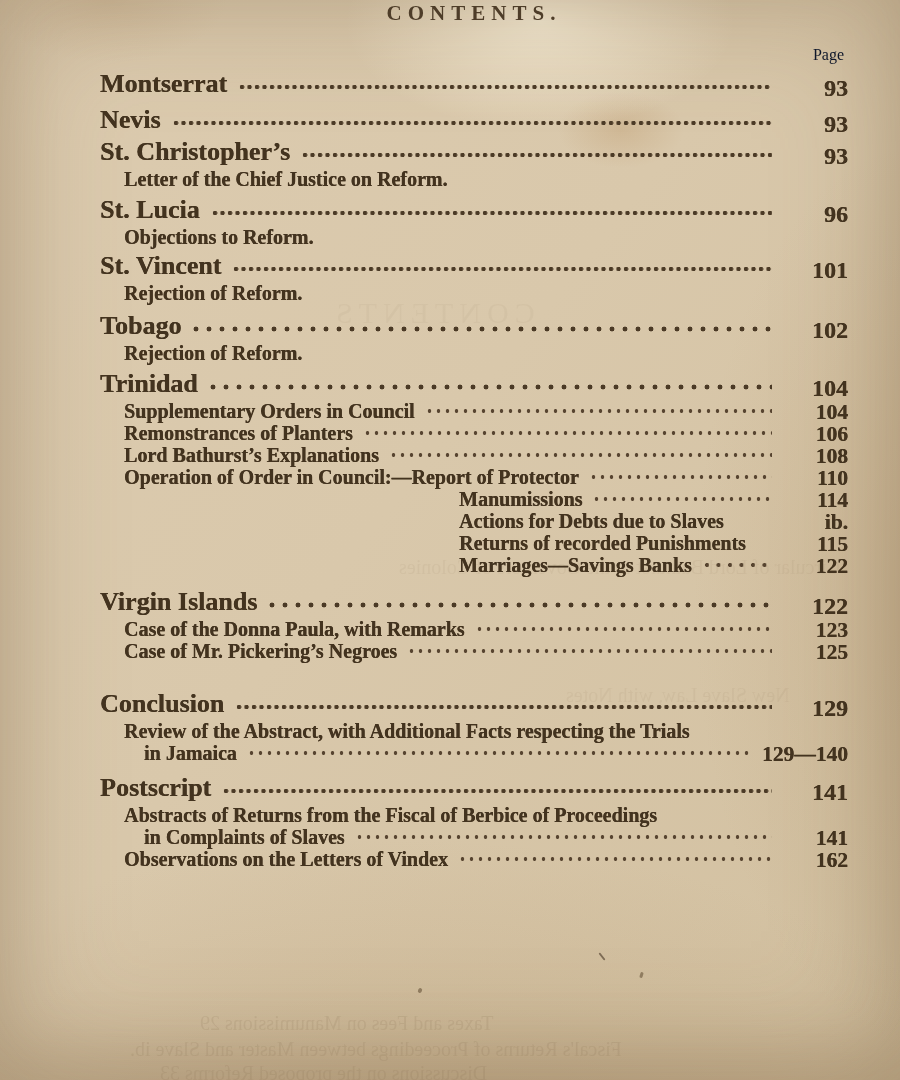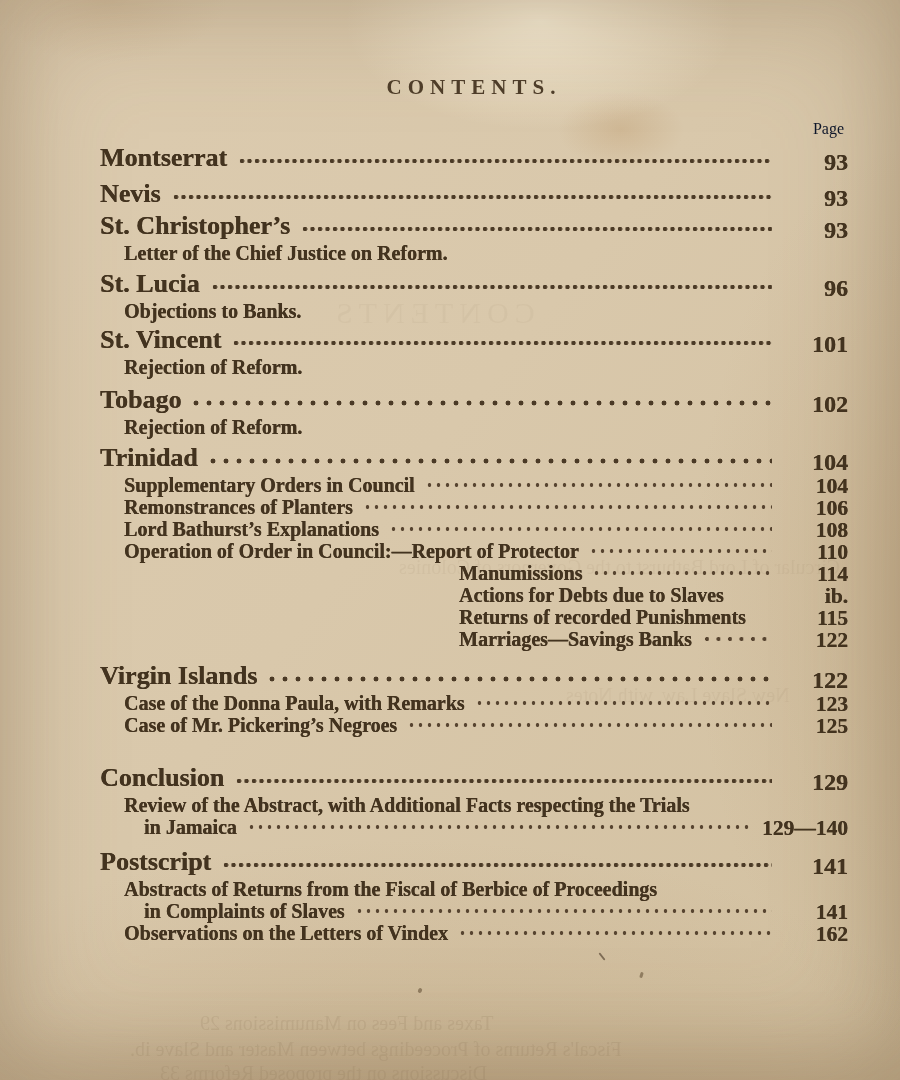--- a/index.html
+++ b/index.html
@@ -10,21 +10,21 @@
       radial-gradient(ellipse 270px 150px at 60% 2%, rgba(245,235,212,.95), rgba(245,235,212,0) 72%),
       radial-gradient(ellipse 90px 55px at 69% 12%, rgba(187,150,104,.33), rgba(187,150,104,0) 70%),
       radial-gradient(ellipse 170px 90px at 12% 0%, rgba(188,158,118,.28), rgba(188,158,118,0) 70%),
       radial-gradient(ellipse 800px 420px at 45% 108%, rgba(173,142,100,.32), rgba(173,142,100,0) 78%),
       radial-gradient(ellipse 300px 600px at 102% 55%, rgba(176,146,106,.25), rgba(176,146,106,0) 75%),
       linear-gradient(128deg,#dccbaf 0%,#d9c8ab 45%,#d2c0a0 100%);
     position:relative;
   }
   .vignette{position:absolute;inset:0;pointer-events:none;
     box-shadow:inset 0 0 110px 18px rgba(118,93,60,.28), inset 0 -30px 60px rgba(130,100,65,.18);}
-  .content{position:absolute;left:100px;right:52px;top:0;padding-top:74px;}
+  .content{position:absolute;left:100px;right:52px;top:0;}
   .heading{text-align:center;font-size:21px;line-height:26px;font-weight:bold;
     letter-spacing:6px;color:#4e3d29;}
   .pagehead{margin-top:20px;text-align:right;font-size:16px;line-height:18px;color:#0f172a;padding-right:4px;}
   .row{display:flex;align-items:flex-end;font-weight:bold;}
   .lbl{white-space:nowrap;text-shadow:.3px 0 0 currentColor;}
   .main > .lbl{font-size:26px;line-height:32px;}
   .sub{margin-left:24px;}
   .sub > .lbl{font-size:20px;line-height:22px;}
   .cont{margin-left:44px;}
   .nest{margin-left:359px;}
@@ -92,21 +92,21 @@
   </div>
   <div class="row sub">
     <span class="lbl">Letter of the Chief Justice on Reform.</span>
   </div>
   <div class="row main mt4">
     <span class="lbl">St. Lucia</span>
     <span class="leader"></span>
     <span class="pg">96</span>
   </div>
   <div class="row sub">
-    <span class="lbl">Objections to Banks.</span>
+    <span class="lbl">Objections to Reform.</span>
   </div>
   <div class="row main mt2">
     <span class="lbl">St. Vincent</span>
     <span class="leader"></span>
     <span class="pg">101</span>
   </div>
   <div class="row sub">
     <span class="lbl">Rejection of Reform.</span>
   </div>
   <div class="row main mt6">

